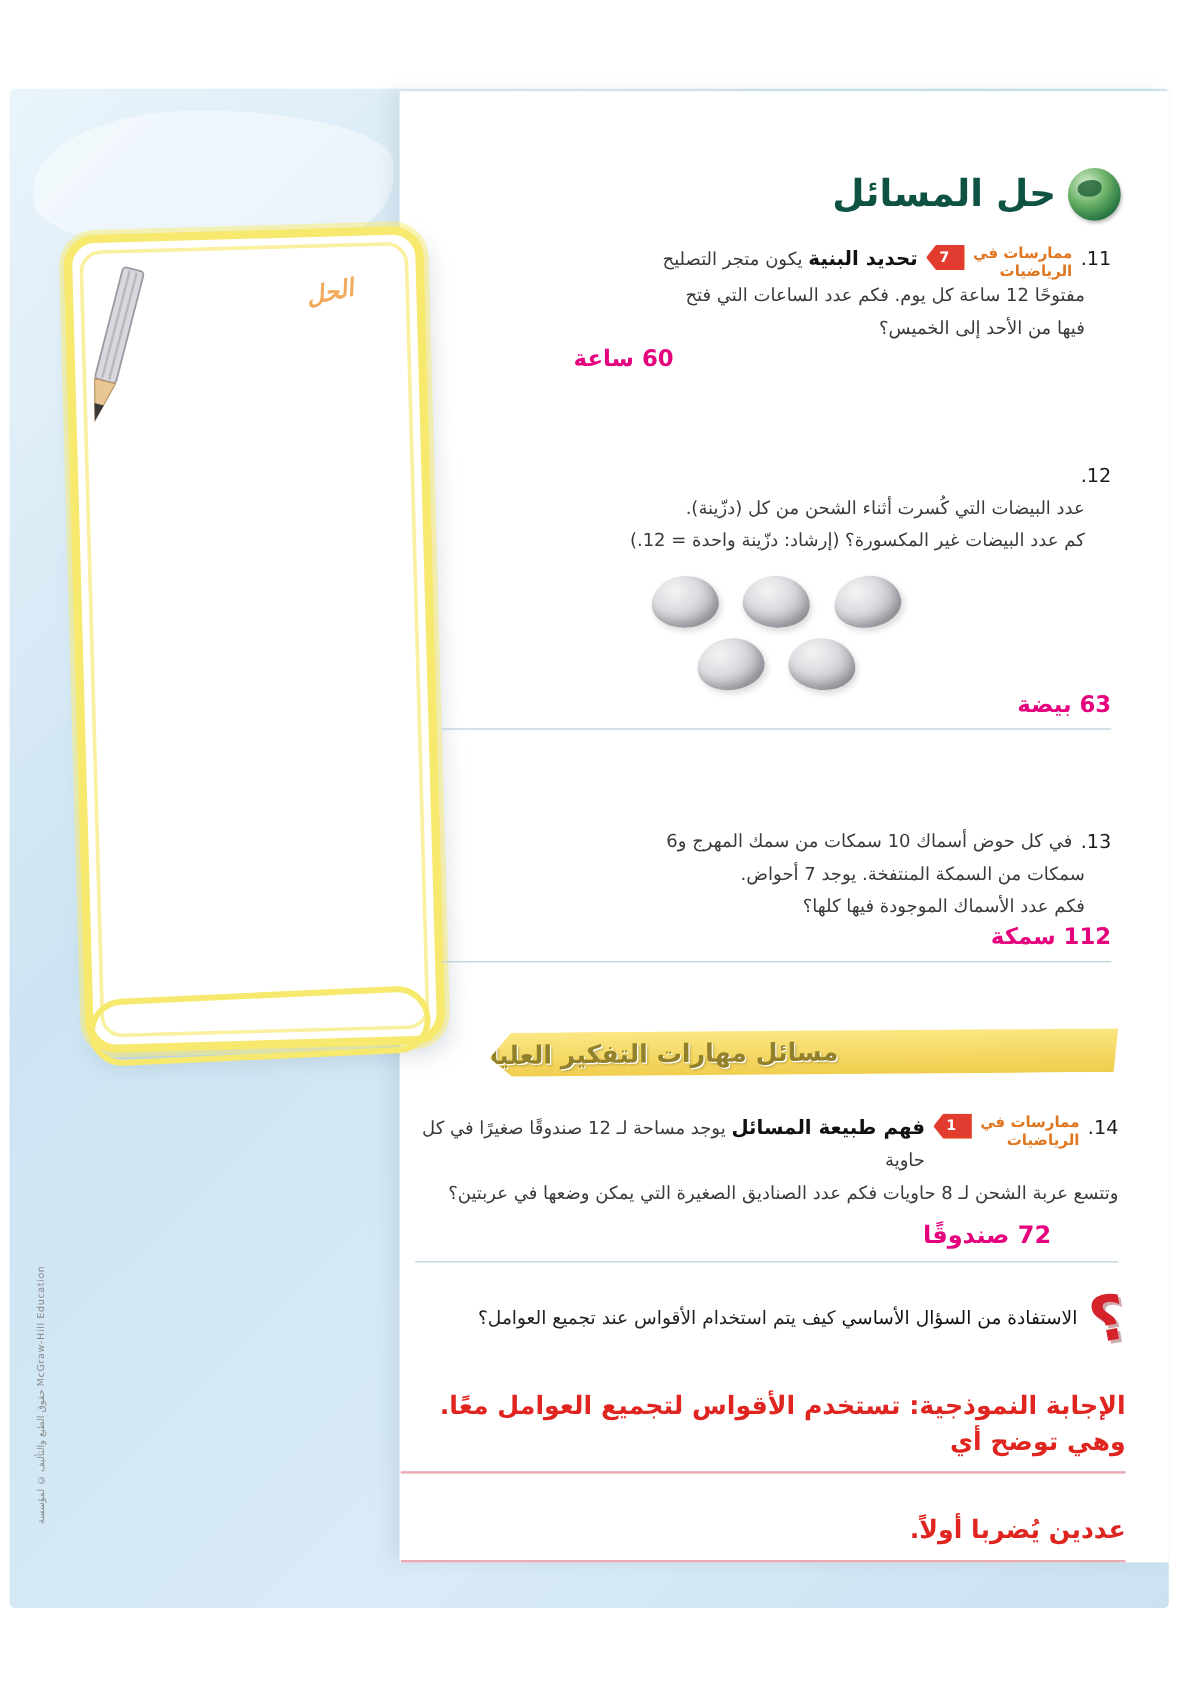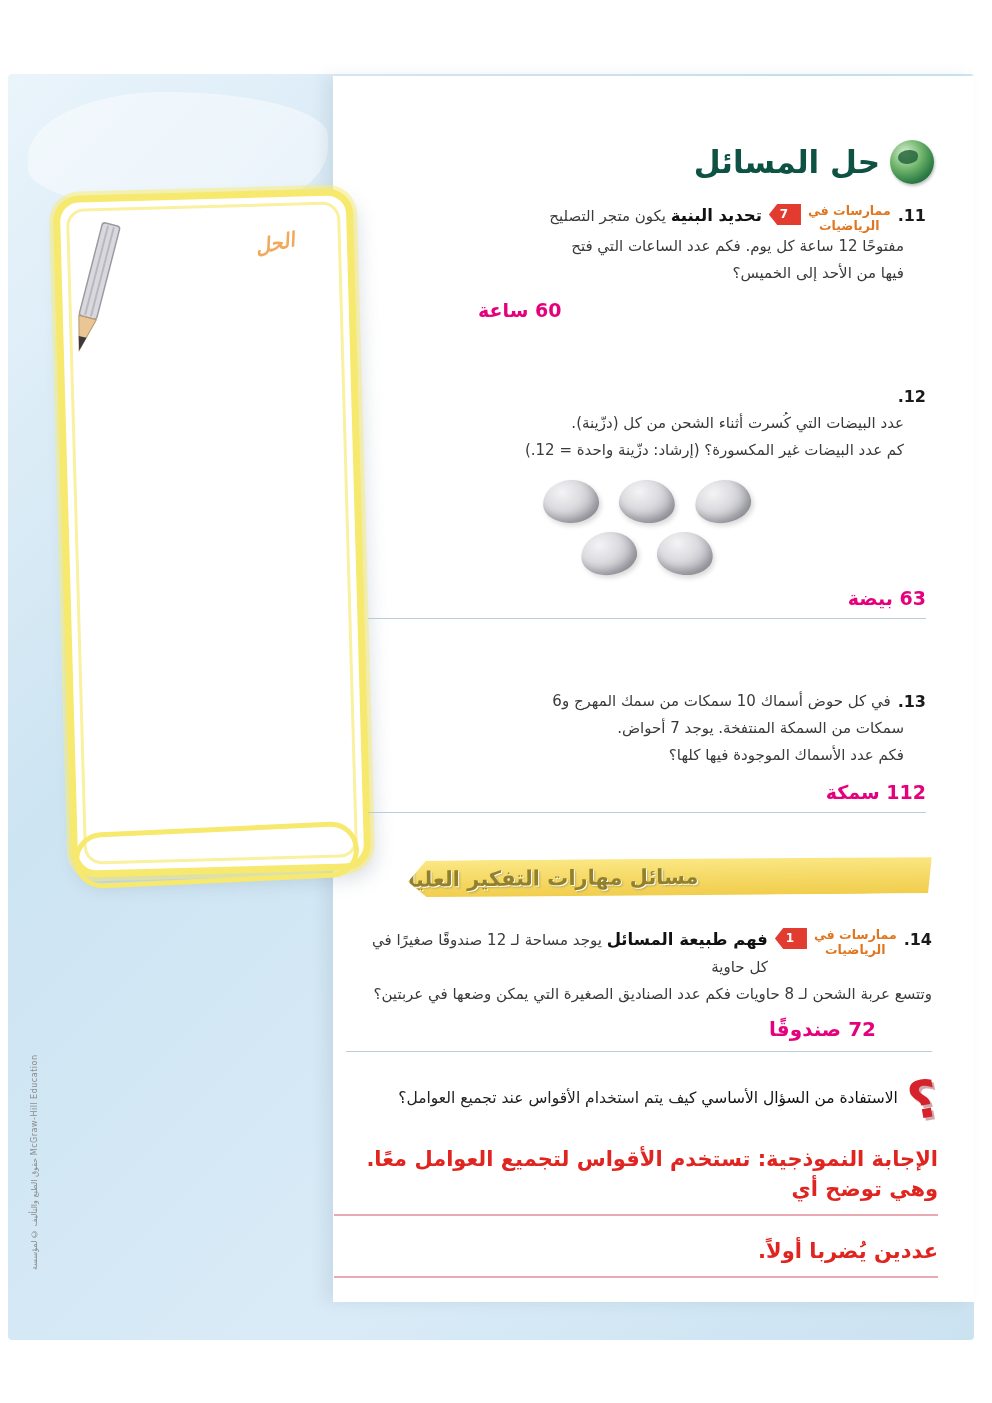--- a/index.html
+++ b/index.html
@@ -31,30 +31,30 @@
   .globe{width:44px;height:44px;border-radius:50%;
     background:radial-gradient(circle at 35% 30%,#d9f0d2 0%,#6db36a 40%,#2e7d46 70%,#174f2c 100%);
     box-shadow:1px 2px 3px rgba(0,0,0,.25);position:relative;}
   .globe:after{content:"";position:absolute;left:8px;top:10px;width:20px;height:14px;
     background:#1c5e33;border-radius:60% 40% 55% 45%;opacity:.8;}
   .page-title{font-size:31px;font-weight:bold;color:#0e5243;letter-spacing:.5px;}
 
   
   .prob{position:absolute;right:66px;width:558px;direction:rtl;text-align:right;font-size:15px;line-height:27px;}
   .prob-head{display:flex;direction:rtl;align-items:flex-start;gap:7px;}
-  .pnum{font-weight:bold;color:#1a1a1a;font-size:16px;flex:0 0 auto;}
-  .practice{color:#e0761f;font-weight:bold;font-size:12.5px;line-height:15px;text-align:center;flex:0 0 auto;padding-top:1px;}
+  .pnum{font-weight:normal;color:#1a1a1a;font-size:16px;flex:0 0 auto;}
+  .practice{color:#e0761f;font-weight:bold;font-size:12.5px;line-height:15px;text-align:right;flex:0 0 auto;padding-top:1px;}
   .badge{flex:0 0 auto;width:30px;height:21px;margin-top:2px;background:#e23b30;color:#fff;
     font-size:12px;font-weight:bold;text-align:center;line-height:21px;
     clip-path:polygon(0 50%,26% 0,100% 0,100% 100%,26% 100%);
     box-shadow:1px 1px 0 rgba(246,200,60,.9);padding-right:2px;}
   .intro{font-weight:bold;color:#111;font-size:16.5px;text-align:right;}
   .pline{padding-left:4px;}
   .pbody{padding-right:22px;}
-  .answer-pink{color:#e5007d;font-weight:bold;font-size:19px;line-height:24px;margin-top:11px;}
+  .answer-pink{color:#e5007d;font-weight:bold;font-size:19px;line-height:24px;margin-top:0;}
   .answer-left{text-align:left;padding-left:110px;}
   .rule{border-top:1.5px solid #b8cdd6;margin-top:8px;height:0;}
 
   
   .egg-fig{display:flex;flex-direction:column;align-items:center;gap:9px;margin-top:16px;}
   .egg-row{display:flex;gap:20px;}
   .egg{width:56px;height:43px;border-radius:50%/55% 55% 45% 45%;
     background:radial-gradient(ellipse at 35% 28%,#f4f4f6 0%,#dcdce0 38%,#aeaeb6 75%,#90909a 100%);
     box-shadow:inset -4px -5px 7px rgba(0,0,0,.16), 2px 3px 5px rgba(0,0,0,.15);}
   .egg.r1{transform:rotate(-8deg);} .egg.r2{transform:rotate(5deg);} .egg.r3{transform:rotate(-3deg);}
@@ -73,21 +73,21 @@
   .p14-answer{color:#e5007d;font-weight:bold;font-size:20px;margin-top:8px;padding-right:56px;}
 
   
   .essential{position:absolute;right:54px;top:1076px;width:604px;direction:rtl;text-align:right;}
   .ess-head{display:flex;direction:rtl;align-items:flex-start;gap:10px;}
   .qmark{font-size:52px;font-weight:bold;color:#d5222b;line-height:48px;flex:0 0 auto;
     transform:rotate(-10deg);text-shadow:2px 3px 0 rgba(120,10,20,.35);}
   .ess-text{font-size:15.5px;font-weight:normal;color:#222;line-height:24px;padding-top:10px;text-align:center;}
   .ess-intro{color:#111;}
   .red-line{color:#e02521;font-weight:bold;font-size:21px;line-height:30px;
-    border-bottom:2px solid #e9aab4;padding-bottom:10px;margin-top:20px;}
+    border-bottom:2px solid #e9aab4;padding-bottom:10px;margin-top:32px;}
 
   
   .copyright{position:absolute;left:30px;top:940px;height:330px;writing-mode:vertical-rl;
     transform:rotate(180deg);font-size:8px;color:#8a8a8a;letter-spacing:.5px;}
 </style>
 </head>
 <body>
 
 <div class="canvas">
 

